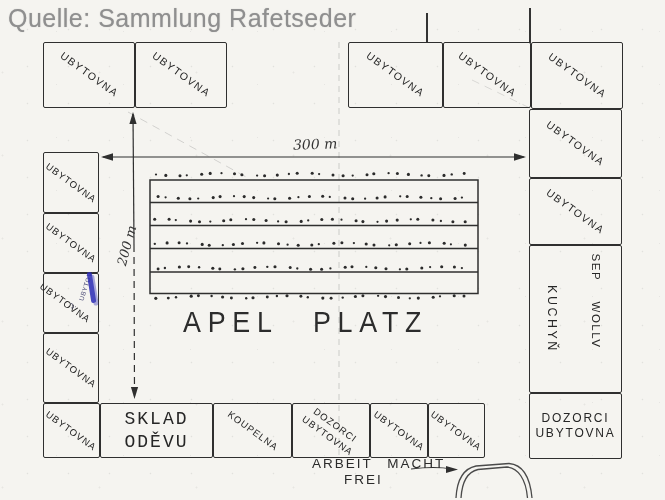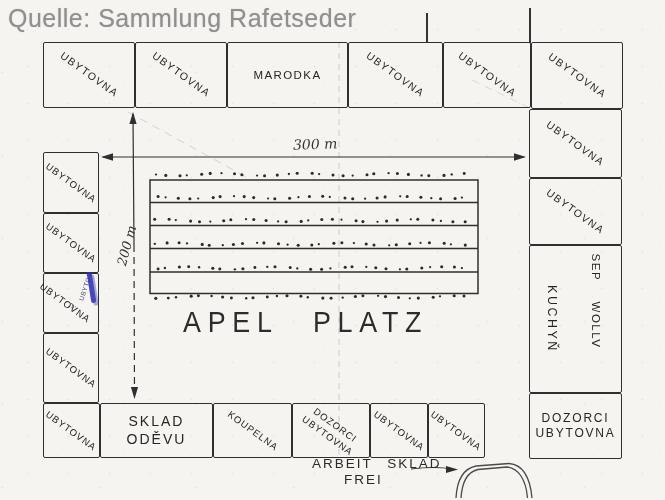--- a/index.html
+++ b/index.html
@@ -266,23 +266,20 @@
 
   <div class="tick" style="left:426px;top:13px;height:30px;"></div>
   <div class="tick" style="left:529px;top:8px;height:35px;"></div>
 
   <div class="box" style="left:43px;top:42px;width:92px;height:66px;">
       <span class="lab diag">UBYTOVNA</span>
     </div>
   <div class="box" style="left:135px;top:42px;width:92px;height:66px;">
       <span class="lab diag">UBYTOVNA</span>
     </div>
-  <div class="box" style="left:227px;top:42px;width:121px;height:66px;">
-      <span class="lab" style="font-size:11.5px;">MARODKA</span>
-    </div>
   <div class="box" style="left:348px;top:42px;width:95px;height:66px;">
       <span class="lab diag">UBYTOVNA</span>
     </div>
   <div class="box" style="left:443px;top:42px;width:88px;height:66px;">
       <span class="lab diag">UBYTOVNA</span>
     </div>
   <div class="box" style="left:531px;top:42px;width:92px;height:67px;">
       <span class="lab diag">UBYTOVNA</span>
     </div>
 
@@ -313,35 +310,35 @@
   <div class="vtext kuchyn">KUCHYŇ</div>
   <div class="vtext sepwoll">SEP WOLLV</div>
   <div class="box" style="left:529px;top:393px;width:93px;height:66px;">
     <span class="lab" style="font-size:12px;letter-spacing:1.8px;"><span>DOZORCI</span><br><span>UBYTOVNA</span></span>
   </div>
 
   <div class="box" style="left:43px;top:403px;width:57px;height:55px;">
       <span class="lab small diag">UBYTOVNA</span>
     </div>
   <div class="box" style="left:100px;top:403px;width:113px;height:55px;">
-    <span class="lab" style="font-size:14px;letter-spacing:2px;"><span>SKLAD</span><br><span>ODĚVU</span></span>
+    <span class="lab" style="font-size:18px;letter-spacing:2px;font-family:Liberation Mono, monospace;"><span>SKLAD</span><br><span>ODĚVU</span></span>
   </div>
   <div class="box" style="left:213px;top:403px;width:79px;height:55px;">
       <span class="lab small diag">KOUPELNA</span>
     </div>
   <div class="box" style="left:292px;top:403px;width:78px;height:55px;">
     <span class="lab small diag" style="line-height:1.35;"><span>DOZORCI</span><br><span>UBYTOVNA</span></span>
   </div>
   <div class="box" style="left:370px;top:403px;width:58px;height:55px;">
       <span class="lab small diag">UBYTOVNA</span>
     </div>
   <div class="box" style="left:428px;top:403px;width:57px;height:55px;">
       <span class="lab small diag">UBYTOVNA</span>
     </div>
 
   <div class="apel">APEL PLATZ</div>
   <div class="dim-label w300">300 m</div>
   <div class="dim-label h200">200 m</div>
 
-  <div class="gate-caption" style="left:312px;top:456px;word-spacing:9px;">ARBEIT SKLAD</div>
+  <div class="gate-caption" style="left:312px;top:456px;word-spacing:9px;">ARBEIT MACHT</div>
   <div class="gate-caption" style="left:344px;top:472px;text-align:right;">FREI</div>
 
 </div>
 
 </body></html>

